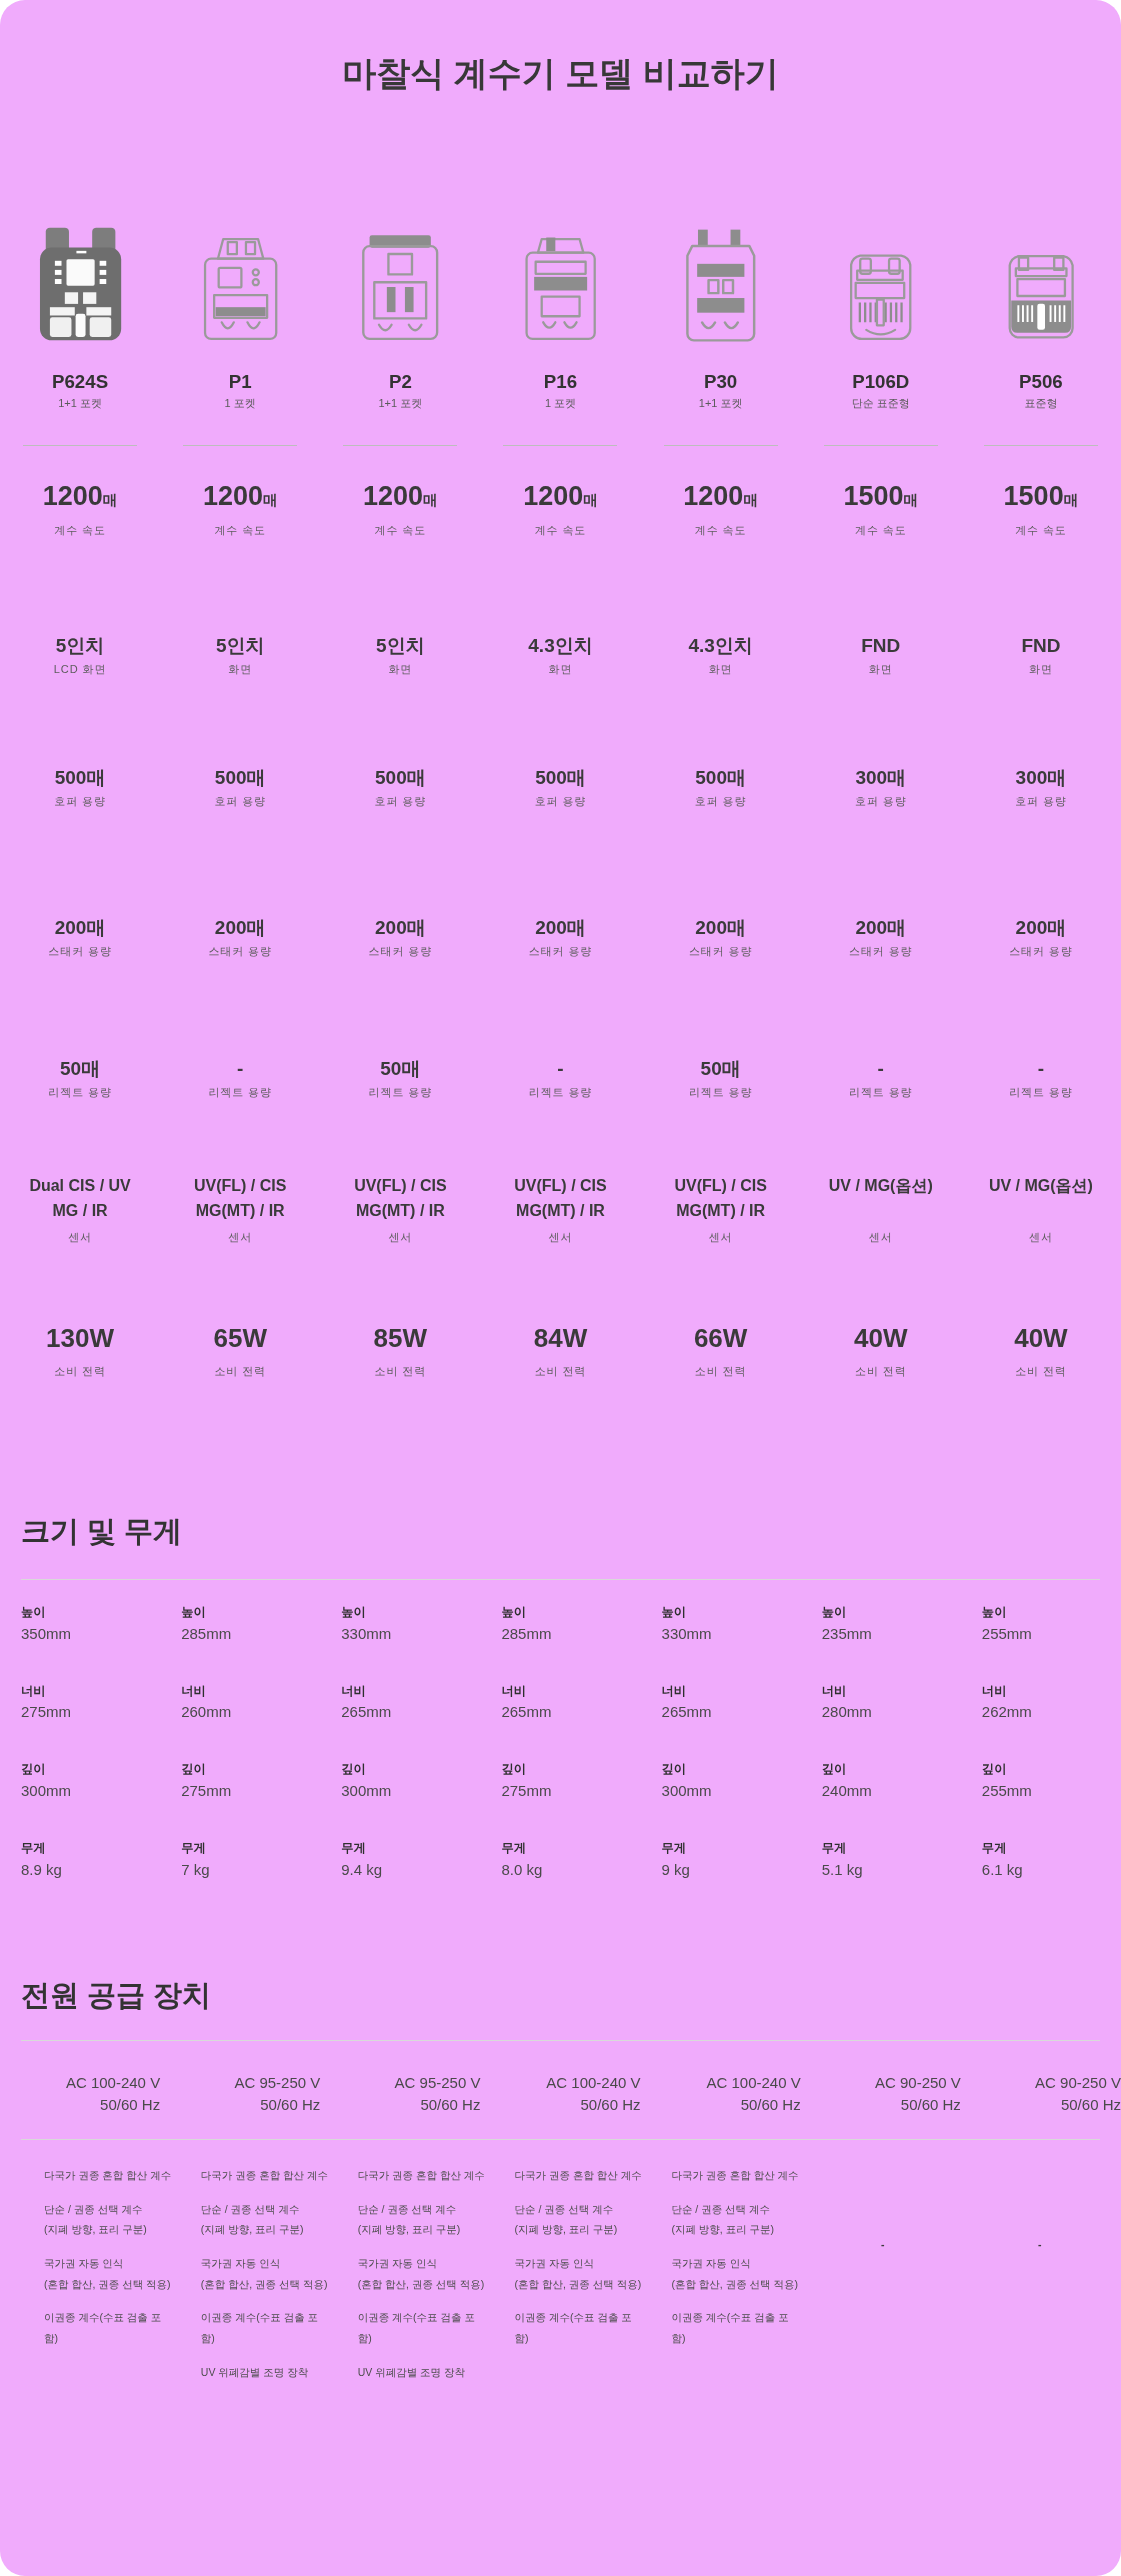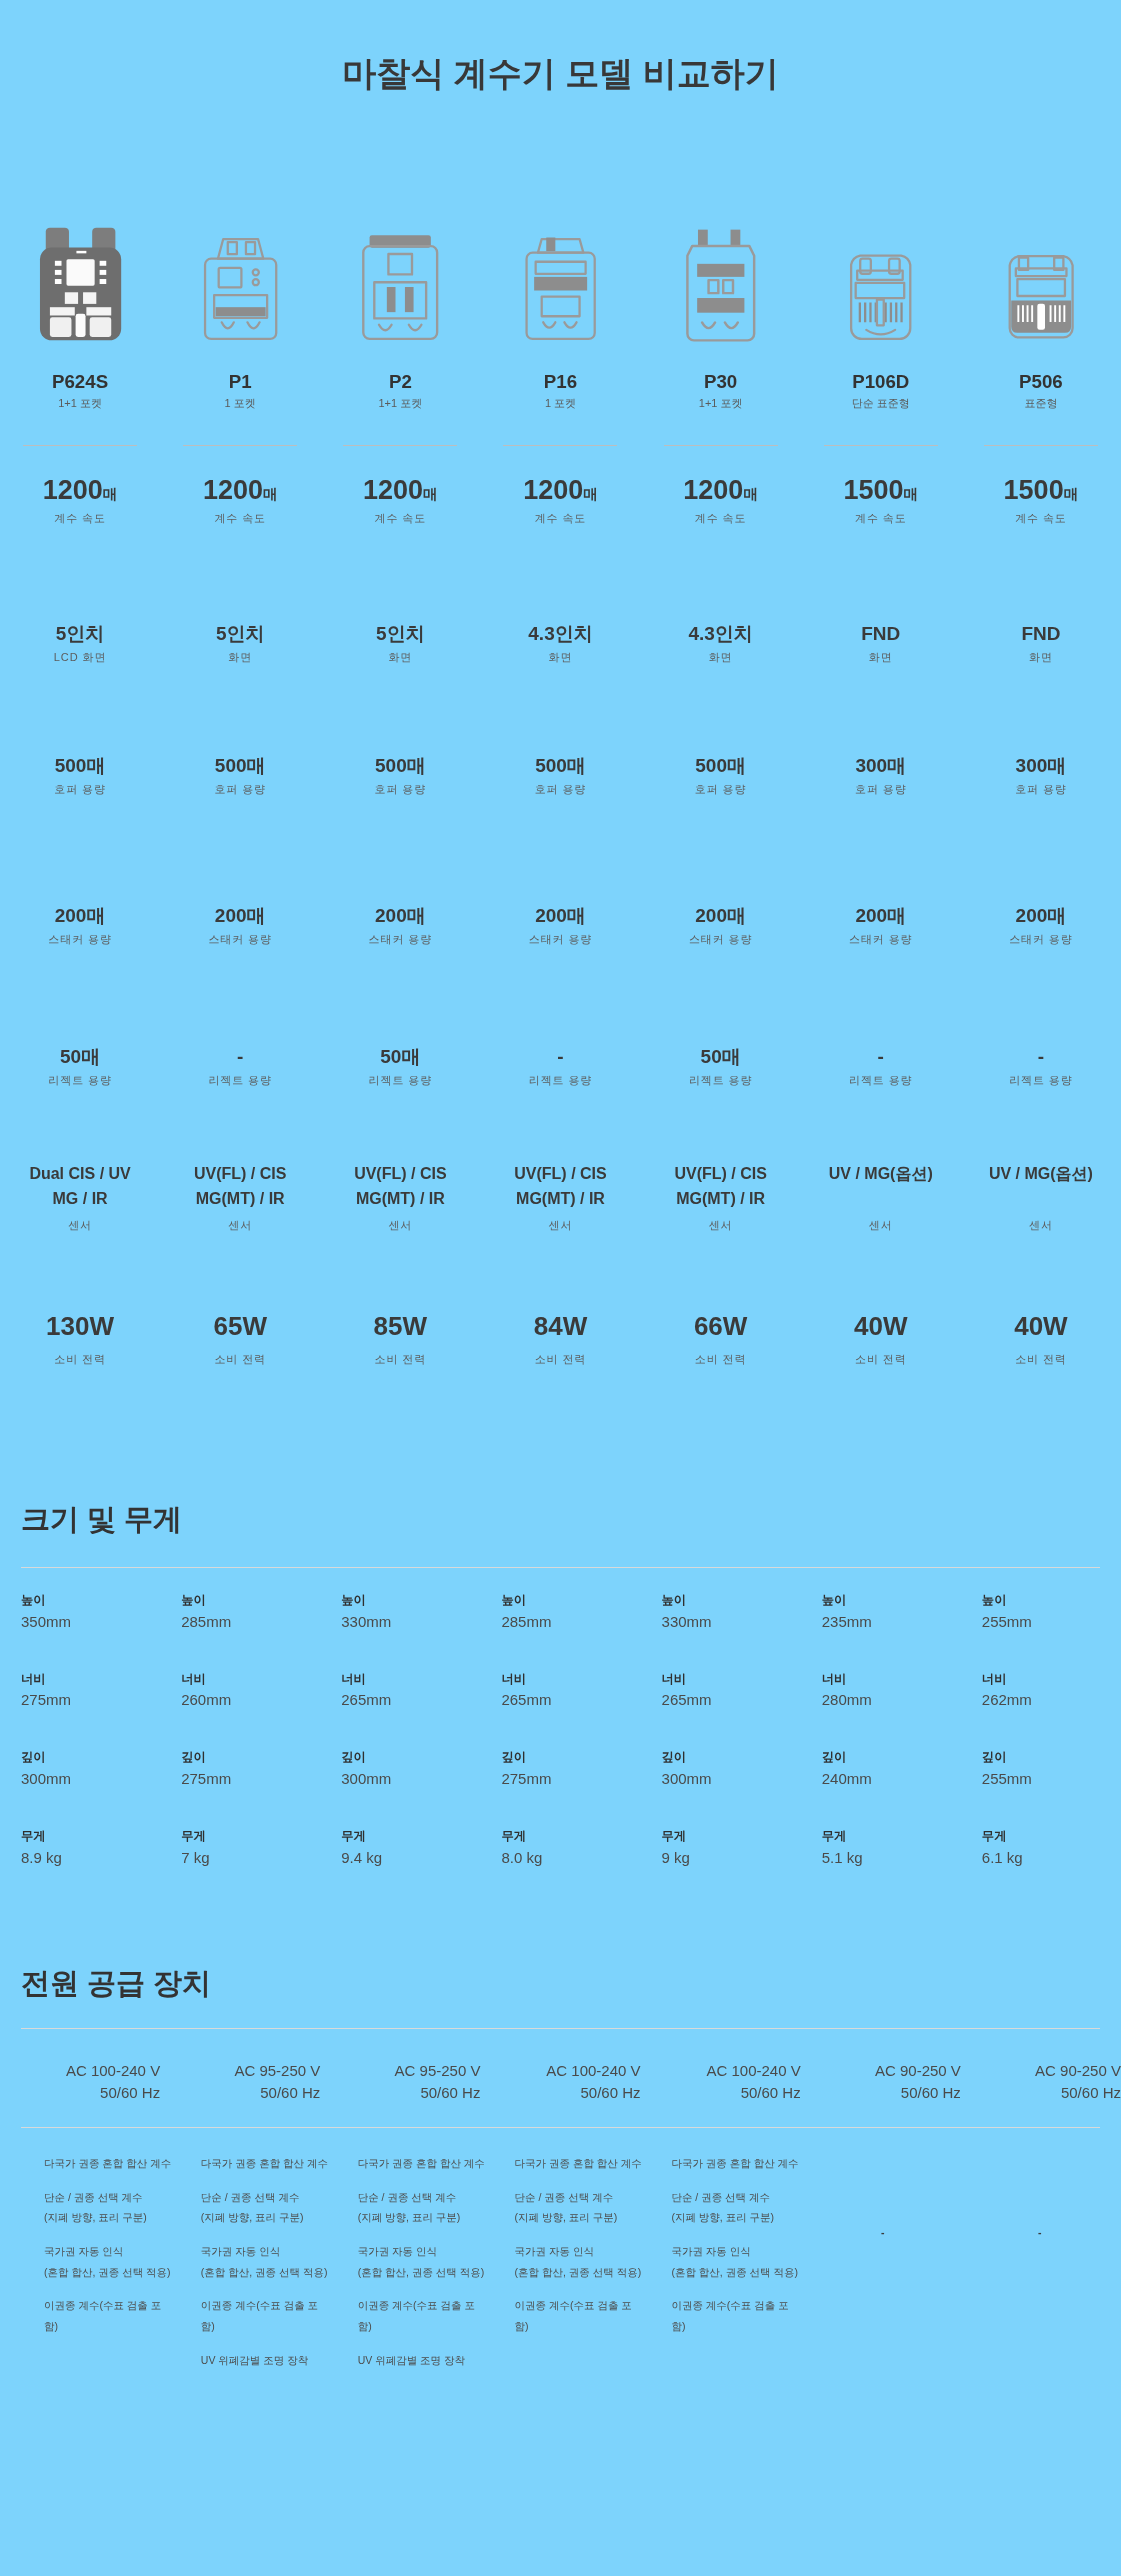--- a/index.html
+++ b/index.html
@@ -1,32 +1,32 @@
 <!DOCTYPE html>
 <html style="font-size:9.3px"><head>
 <meta charset="utf-8">
 <style>
   html,body{margin:0;padding:0;background:#ffffff;}
-  .page{width:1121px;height:2576px;position:relative;overflow:hidden;background:#7dd3fc;
-        font-family:"Liberation Sans","DejaVu Sans",sans-serif;color:#3c3c3c;}
+  .page{width:1121px;height:2576px;position:relative;overflow:hidden;background:#f0abfc;
+        font-family:"Liberation Sans","DejaVu Sans",sans-serif;color:#3c3c3c;border-radius:25px;}
   .page-title{padding-top:53px;text-align:center;font-size:34px;line-height:40px;font-weight:700;color:#383838;}
   .cols7{display:grid;grid-template-columns:repeat(7,1fr);}
   
   .products{margin-top:132px;}
   .pcol{text-align:center;}
   .img-wrap{height:117px;display:flex;align-items:flex-end;justify-content:center;}
   .img-wrap svg{display:block;}
   .h1{height:116px}.h2{height:106px}.h3{height:110px}.h4{height:106px}.h5{height:114px}.h6{height:91px}.h7{height:92px}
   .p-name{margin-top:28px;font-size:18.7px;line-height:23.4px;font-weight:700;color:#333;}
   .p-sub{margin-top:2.3px;font-size:11px;line-height:14px;color:#5a5a5a;}
   .p-line{width:114px;margin:35px auto 0;border-top:1.2px solid #bdbdbd;}
   
   .spec-row{text-align:center;}
   .spec-value{font-weight:700;color:#3a3a3a;}
-  .v-big{font-size:27px;line-height:28px;}
+  .v-big{font-size:27px;line-height:40px;}
   .v-big .unit{font-size:14.6px;font-weight:700;}
   .v-mid{font-size:19px;line-height:24.5px;}
   .spec-label{margin-top:3.5px;font-size:11px;line-height:15px;color:#5c5c5c;letter-spacing:0.9px;}
   .r-speed{margin-top:30px;}
   .r-screen{margin-top:96px;}
   .r-hopper{margin-top:89px;}
   .r-stacker{margin-top:107px;}
   .r-reject{margin-top:98px;}
   .r-sensor{margin-top:74px;}
   .sensor-lines{min-height:49px;display:flex;flex-direction:column;justify-content:space-between;}

